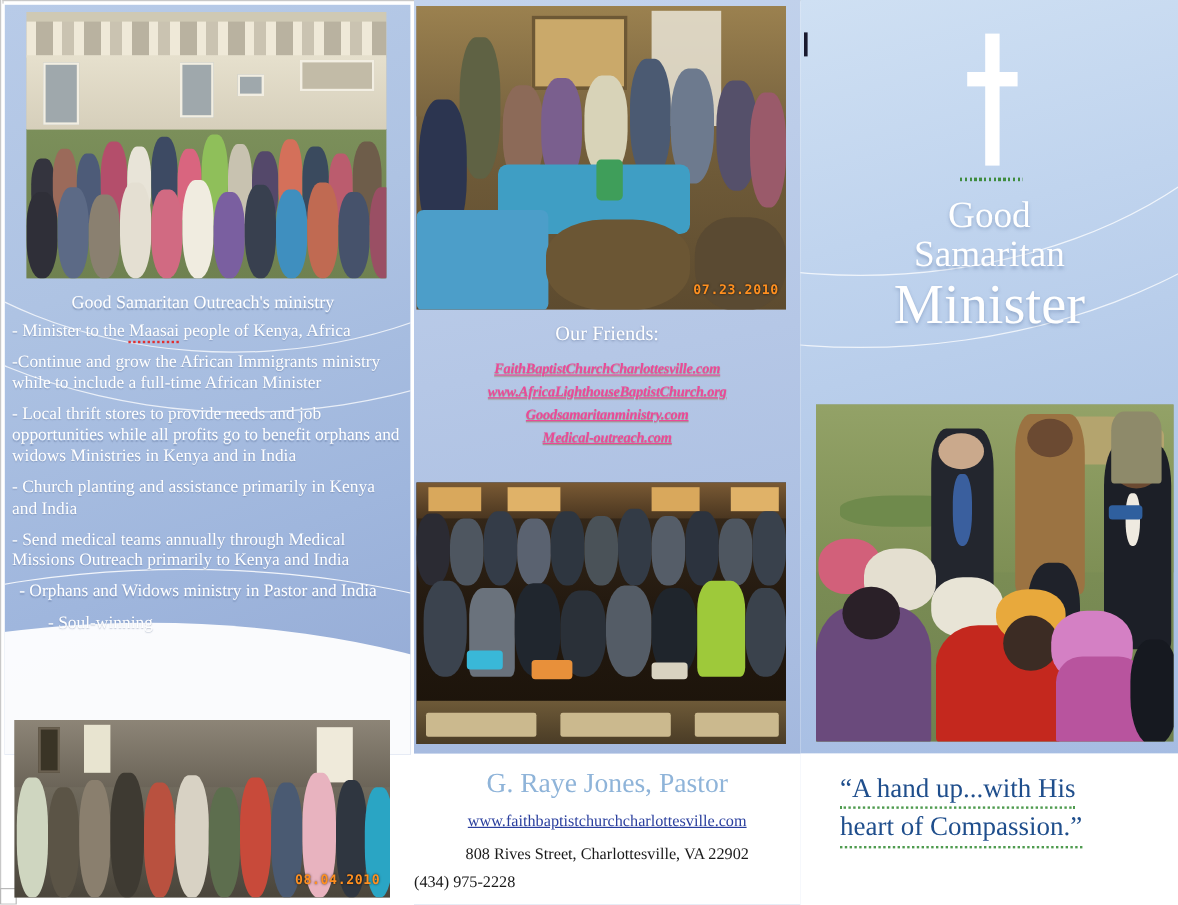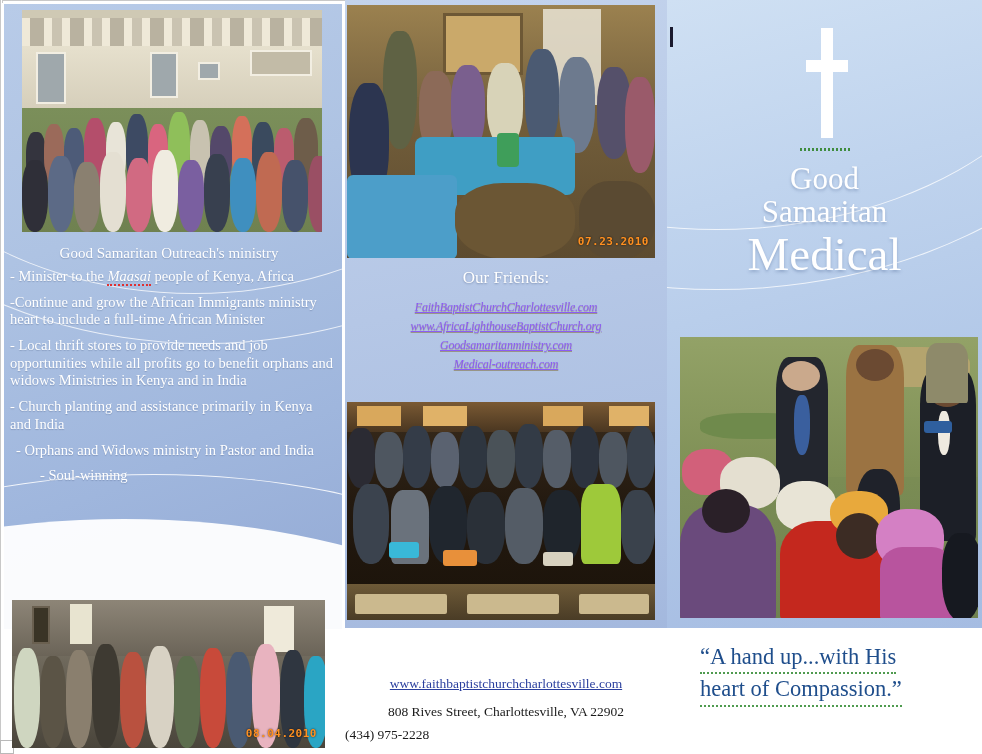--- a/index.html
+++ b/index.html
@@ -134,39 +134,38 @@
     color: #ffffff; font-size: 14.5px; line-height: 1.22;
     font-family: "Liberation Serif", serif;
     text-shadow: 0 1px 1px rgba(60,80,120,.30);
   }
   .bullets p { margin-bottom: 8px; }
   .bullets p.ind1 { padding-left: 6px; }
   .bullets p.ind2 { padding-left: 30px; }
   .misspell-red {
     border-bottom: 2px dotted #e03030;
     padding-bottom: 0px;
-    font-style: italic;
   }
 
   
   .friends-title {
     position: absolute; left: 345px; top: 268px; width: 322px;
     text-align: center; color: #ffffff; font-size: 17px;
     font-family: "Liberation Serif", serif;
     text-shadow: 0 1px 2px rgba(50,70,110,.4);
   }
   .friends-links {
     position: absolute; left: 345px; top: 296px; width: 322px;
     text-align: center;
   }
   .friends-links a, .friends-links span.lnk {
     display: block; margin: 4px 0;
-    color: #8b5cf6; font-size: 12px;
-    font-family: "Liberation Serif", serif;
-    font-style: italic; font-weight: normal;
+    color: #ec4899; font-size: 12px;
+    font-family: "Liberation Serif", serif;
+    font-style: italic; font-weight: bold;
     text-decoration: underline;
     letter-spacing: -0.2px;
     text-shadow: 0 1px 1px rgba(120,90,20,.45);
     cursor: pointer;
   }
   .pastor-name {
     position: absolute; left: 345px; top: 640px; width: 322px;
     text-align: center;
     color: #8fb4d9; font-size: 23px;
     font-family: "Liberation Serif", serif;
@@ -282,23 +281,24 @@
       <div class="b" style="left:234px;top:50px; width:26px; height:80px; background:#c06a52;"></div>
       <div class="b" style="left:260px;top:58px; width:26px; height:72px; background:#46526b;"></div>
       <div class="b" style="left:286px;top:54px; width:22px; height:76px; background:#9a4f64;"></div>
     </div>
   </div>
 
   <div class="left-heading">Good Samaritan Outreach's ministry</div>
 
   <div class="bullets">
     <p>- Minister to the <span class="misspell-red">Maasai</span> people of Kenya, Africa</p>
-    <p>-Continue and grow the African Immigrants ministry heart to include a full-time African Minister</p>
+    <p>-Continue and grow the African Immigrants ministry while to include a full-time African Minister</p>
     <p>- Local thrift stores to provide needs and job opportunities while all profits go to benefit orphans and widows Ministries in Kenya and in India</p>
     <p>- Church planting and assistance primarily in Kenya and India</p>
+    <p>- Send medical teams annually through Medical Missions Outreach primarily to Kenya and India</p>
     <p class="ind1">- Orphans and Widows ministry in Pastor and India</p>
     <p class="ind2">- Soul-winning</p>
   </div>
 
   <div class="photo" id="photo-children">
     <div style="position:absolute; left:0; top:0; width:100%; height:56px; background:linear-gradient(#8d8577,#6b6458);"></div>
     <div style="position:absolute; left:20px; top:6px; width:18px; height:38px; background:#3a3426; border:2px solid #6a6050;"></div>
     <div style="position:absolute; left:58px; top:4px; width:22px; height:40px; background:#e8e4d0;"></div>
     <div style="position:absolute; left:252px; top:6px; width:30px; height:46px; background:#efeada;"></div>
     <div class="bandset">
@@ -381,20 +381,21 @@
       <div class="b" style="left:42px;  top:140px; width:30px; height:16px; background:#39b8d8; border-radius:3px;"></div>
       <div class="b" style="left:96px;  top:148px; width:34px; height:16px; background:#e8903a; border-radius:3px;"></div>
       <div class="b" style="left:196px; top:150px; width:30px; height:14px; background:#d8d2c0; border-radius:3px;"></div>
       <div style="position:absolute; left:0; bottom:0; width:100%; height:36px; background:linear-gradient(#6e5a38,#4a3c26);"></div>
       <div style="position:absolute; left:8px;  bottom:6px; width:92px; height:20px; background:#cbb98e; border-radius:2px;"></div>
       <div style="position:absolute; left:120px;bottom:6px; width:92px; height:20px; background:#cbb98e; border-radius:2px;"></div>
       <div style="position:absolute; left:232px;bottom:6px; width:70px; height:20px; background:#cbb98e; border-radius:2px;"></div>
     </div>
   </div>
 
+  <div class="pastor-name">G. Raye Jones, Pastor</div>
   <div class="pastor-url">www.faithbaptistchurchcharlottesville.com</div>
   <div class="pastor-address">808 Rives Street, Charlottesville, VA 22902</div>
   <div class="pastor-phone">(434) 975-2228</div>
 
   <div class="panel-right">
     <div class="swoosh" style="left:-330px; top:-290px; width:760px; height:520px;"></div>
     <div class="swoosh" style="left:-400px; top:-350px; width:900px; height:640px;"></div>
   </div>
   <div class="panel-right-white-bottom"></div>
 
@@ -402,21 +403,21 @@
 
   <div class="cross">
     <div class="v"></div>
     <div class="h"></div>
   </div>
   <div class="green-rule"></div>
 
   <div class="brand">
     <div class="l1">Good</div>
     <div class="l2">Samaritan</div>
-    <div class="l3">Medical</div>
+    <div class="l3">Minister</div>
   </div>
 
   <div class="photo" id="photo-field-meeting">
     <div style="position:absolute; left:0; top:0; width:100%; height:140px; background:linear-gradient(#93a267,#7e8f55);"></div>
     <div style="position:absolute; left:170px; top:10px; width:120px; height:40px; background:#b4a46e; border-radius:40%;"></div>
     <div style="position:absolute; left:20px;  top:76px; width:110px; height:26px; background:#6f8a4c; border-radius:40%;"></div>
     <div class="bandset">
       <div class="b" style="left:96px;  top:20px; width:52px; height:140px; background:#23262e; border-radius:24% 24% 6% 6%;"></div>
       <div class="b" style="left:102px; top:24px; width:38px; height:30px; background:#caa98c; border-radius:50%;"></div>
       <div class="b" style="left:114px; top:58px; width:16px; height:60px; background:#3a5f9e;"></div>

